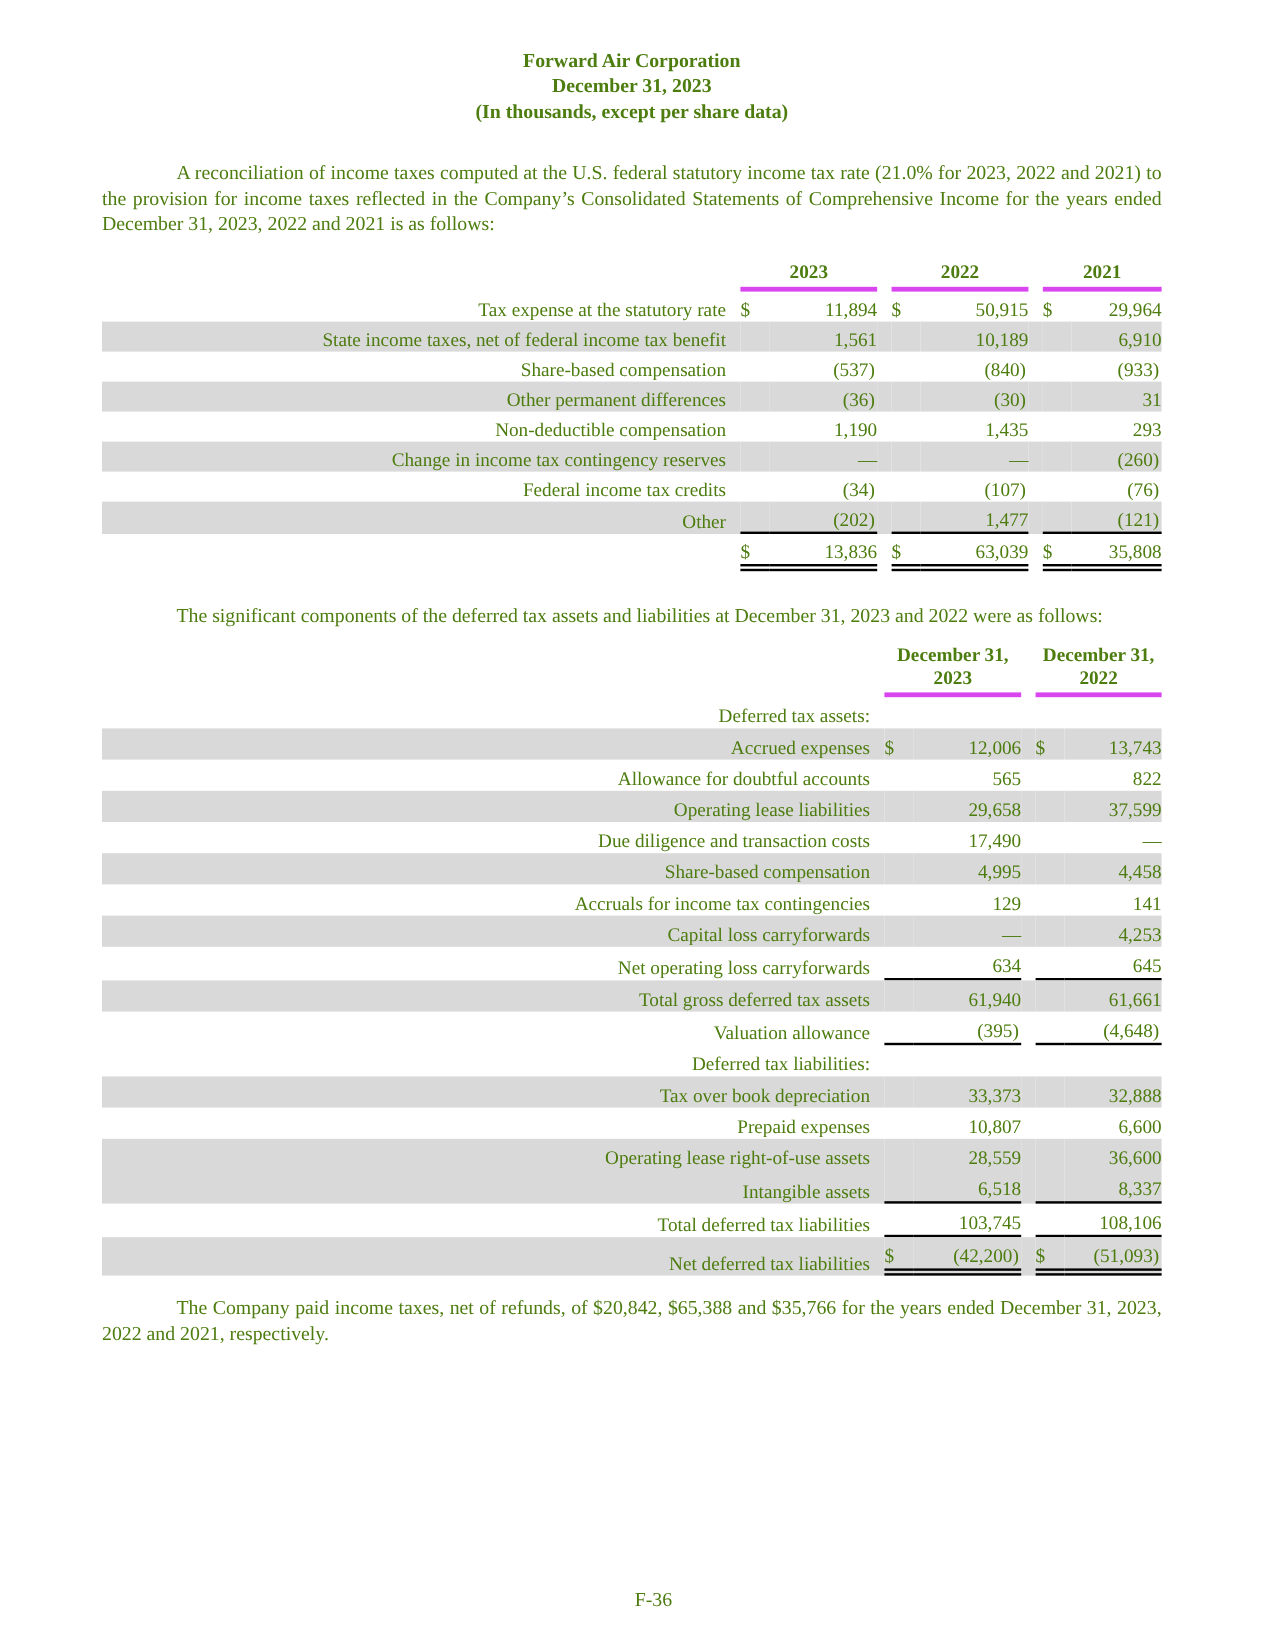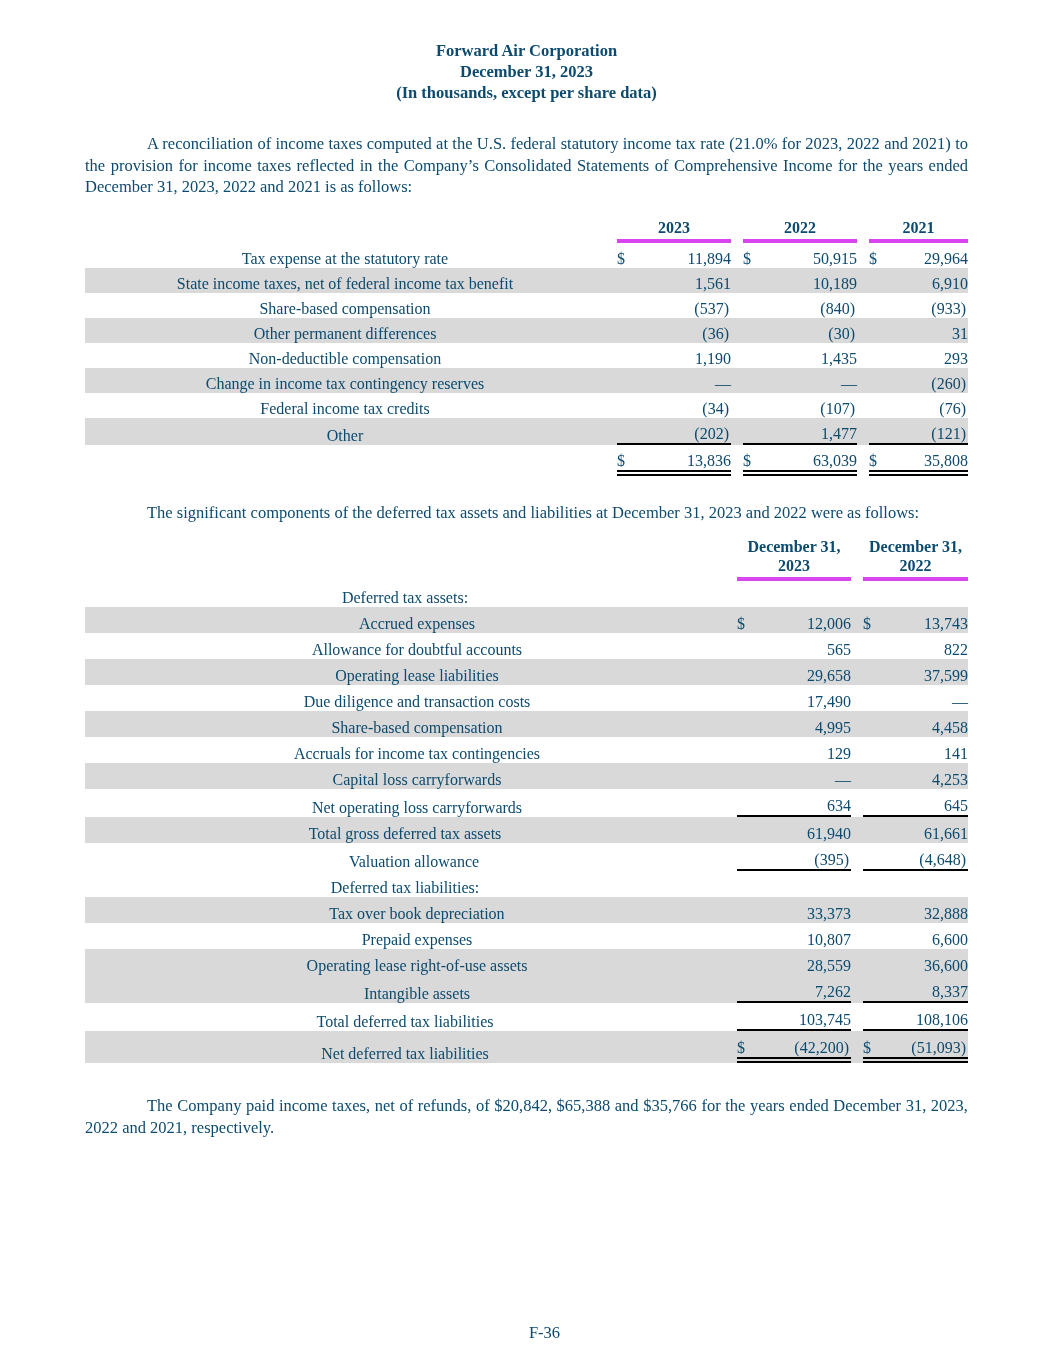--- a/index.html
+++ b/index.html
@@ -1,39 +1,39 @@
 <!DOCTYPE html>
 <html><head>
 <meta charset="utf-8">
 <style>
   html,body { margin:0; padding:0; background:#fff; }
   .page {
     width:1055px; height:1365px; position:relative; box-sizing:border-box;
-    padding:40px 87px 0 85px; background:#fff; color:#0c4a6e;
+    padding:40px 87px 0 85px; background:#fff; color:#4d7c0f;
     font-family:"Liberation Serif", serif;
   }
   .doc-header { text-align:center; font-weight:bold; font-size:16.5px; line-height:21px; }
   .para { font-size:16.5px; line-height:21.5px; text-align:justify; text-indent:62px; margin:0; }
   .para1 { margin-top:30px; }
   .para2 { margin-top:26px; }
-  .para3 { margin-top:32px; }
+  .para3 { margin-top:16px; }
 
   table.fintab { border-collapse:separate; border-spacing:0; width:883px; font-size:16px; table-layout:fixed; }
   .t1 { margin-top:20px; }
   .t2 { margin-top:14px; }
   table.fintab th, table.fintab td { padding:0; vertical-align:bottom; }
   thead th.colhead {
     font-weight:bold; text-align:center; border-bottom:4px solid #d946ef;
     padding-bottom:2px; line-height:19px; vertical-align:bottom;
   }
   thead th.labhead, thead th.gap { border:none; }
   tbody td { height:25px; line-height:19px; padding-top:3px; padding-bottom:3px; }
   .t2 tbody td { height:26px; }
   tr.shaded { background:#d9d9d9; }
-  td.lab { text-align:center; padding-left:6px; }
+  td.lab { text-align:right; padding-left:6px; }
   td.lab.ind1 { padding-left:18px; }
   td.lab.ind2 { padding-left:24px;margin-left:40px; }
   td.dollar { text-align:left; padding-left:2px; white-space:nowrap; }
   td.val { text-align:right; padding-right:9px; white-space:nowrap; }
   td.val.neg { padding-right:2px; }
   td.bb { border-bottom:2px solid #000000; }
   td.bdbl { border-bottom:6px double #000; }
   .footer { position:absolute; left:17px; bottom:22px; width:100%; text-align:center; font-size:16.5px; }
 </style>
 </head>
@@ -339,21 +339,21 @@
           <td class="dollar"></td>
           <td class="val">28,559</td>
           <td class="gap"></td>
           <td class="dollar"></td>
           <td class="val">36,600</td>
         </tr>
         <tr class="shaded">
           <td class="lab ind2">Intangible assets</td>
           <td class="gap"></td>
           <td class="dollar bb"></td>
-          <td class="val bb">7,262</td>
+          <td class="val bb">6,518</td>
           <td class="gap"></td>
           <td class="dollar bb"></td>
           <td class="val bb">8,337</td>
         </tr>
         <tr>
           <td class="lab">Total deferred tax liabilities</td>
           <td class="gap"></td>
           <td class="dollar bb"></td>
           <td class="val bb">103,745</td>
           <td class="gap"></td>

